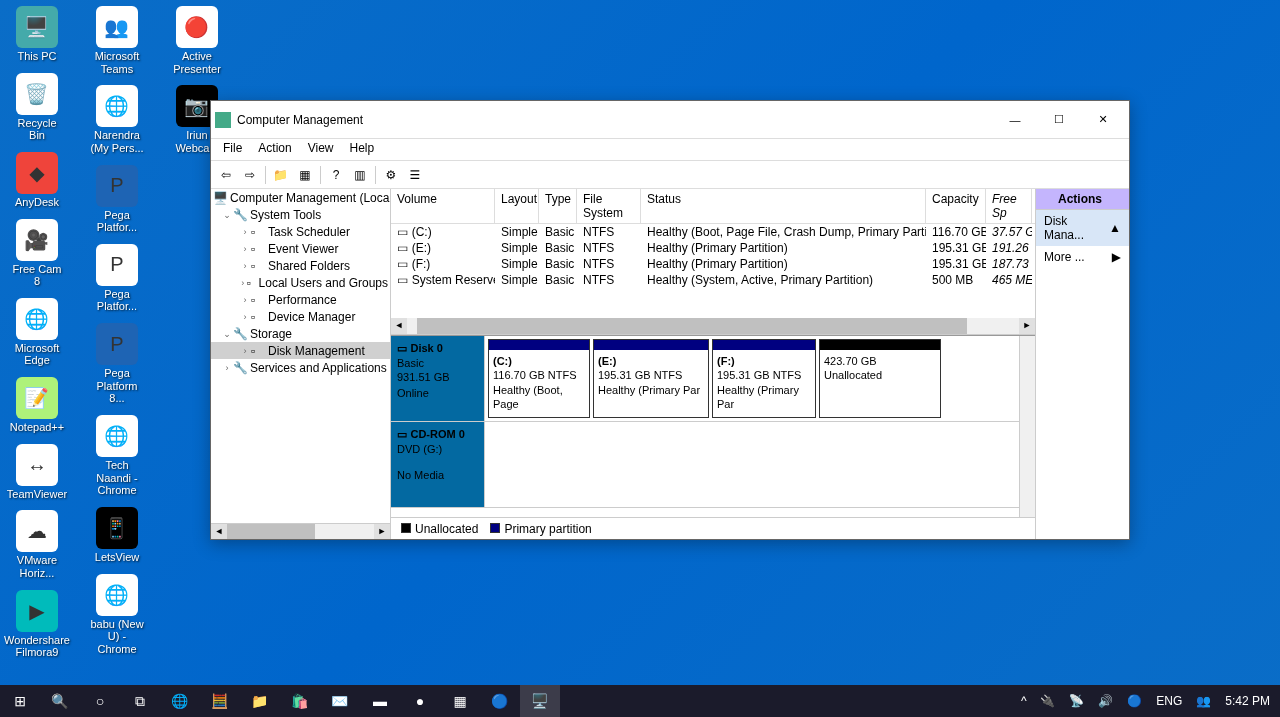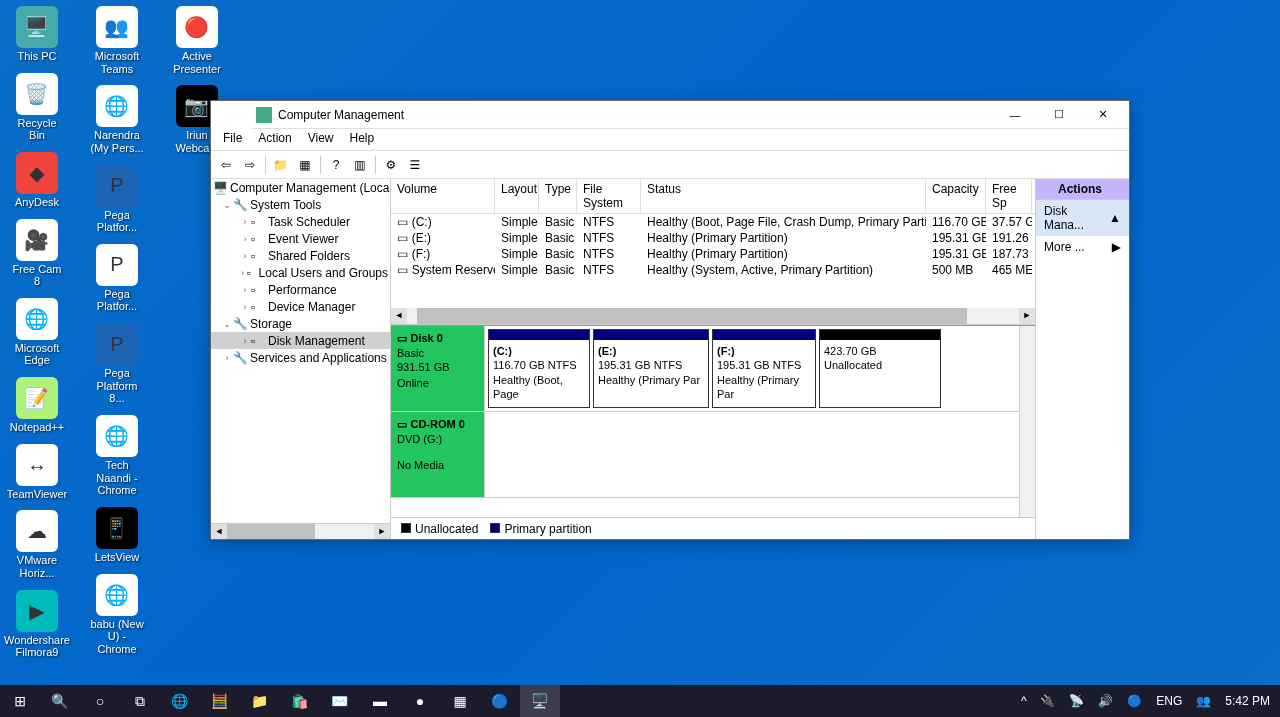--- a/index.html
+++ b/index.html
@@ -8,21 +8,21 @@
 
 
 .desktop { position: absolute; inset: 0; padding: 4px 6px; }
 .icon-grid { display: flex; flex-direction: column; flex-wrap: wrap; align-content: flex-start; height: 680px; gap: 6px 18px; }
 .d-icon { width: 62px; display: flex; flex-direction: column; align-items: center; text-align: center; cursor: pointer; padding: 2px; }
 .d-icon .img { width: 42px; height: 42px; border-radius: 6px; background: #fff; display: flex; align-items: center; justify-content: center; font-size: 20px; color: #333; }
 .d-icon .lbl { color: #fff; font-size: 11px; text-shadow: 1px 1px 2px rgba(0,0,0,.8); line-height: 1.15; margin-top: 2px; word-wrap: break-word; max-width: 72px; }
 
 
 .window { position: absolute; left: 210px; top: 100px; width: 920px; height: 440px; background: #fff; border: 1px solid #666; box-shadow: 0 4px 16px rgba(0,0,0,.3); display: flex; flex-direction: column; }
-.titlebar { height: 28px; background: #fff; display: flex; align-items: center; padding: 0 4px; border-bottom: 1px solid #ddd; margin-left: 41px; }
+.titlebar { height: 38px; background: #fff; display: flex; align-items: center; padding: 0 4px; border-bottom: 1px solid #ddd; }
 .titlebar .ticon { width: 16px; height: 16px; background: #4a8; margin-right: 6px; }
 .titlebar .ttitle { font-size: 12px; flex: 1; }
 .titlebar .wbtn { width: 44px; height: 26px; display: flex; align-items: center; justify-content: center; cursor: pointer; font-size: 11px; }
 
 .menubar { height: 22px; display: flex; align-items: flex-start; padding: 0 4px; font-size: 12px; border-bottom: 1px solid #ddd; }
 .menubar .m { padding: 2px 8px; cursor: pointer; }
 
 .toolbar { height: 28px; display: flex; align-items: center; padding: 0 4px; gap: 2px; border-bottom: 1px solid #ddd; }
 .toolbar .tbtn { width: 22px; height: 22px; display: flex; align-items: center; justify-content: center; cursor: pointer; border: 1px solid transparent; font-size: 12px; }
 .toolbar .sep { width: 1px; height: 18px; background: #ccc; margin: 0 2px; }
@@ -38,31 +38,31 @@
 .tree .hscroll .track { flex: 1; background: #f0f0f0; position: relative; }
 .tree .hscroll .thumb { position: absolute; left: 0; width: 60%; height: 100%; background: #c0c0c0; }
 
 .main { flex: 1; display: flex; flex-direction: column; min-width: 0; }
 .vol-list { border-bottom: 1px solid #ccc; }
 .vol-head { display: flex; background: #fff; font-size: 12px; border-bottom: 1px solid #ddd; }
 .vol-head .c { padding: 3px 6px; border-right: 1px solid #ddd; }
 .vol-rows { font-size: 12px; }
 .vol-row { display: flex; height: 16px; align-items: center; }
 .vol-row .c { padding: 0 6px; overflow: hidden; white-space: nowrap; }
-.cw1{width:104px;} .cw2{width:44px;} .cw3{width:38px;} .cw4{width:64px;} .cw5{width:285px;} .cw6{width:60px;} .cw7{width:46px;}
+.cw1{width:104px;} .cw2{width:44px;} .cw3{width:38px;} .cw4{width:64px;} .cw5{width:285px;} .cw6{width:60px;} .cw7{width:46px;font-style:italic;}
 .hscroll2 { height: 16px; background: #f0f0f0; display: flex; margin-top: 30px; }
 .hscroll2 .arr { width: 16px; background: #e0e0e0; font-size: 9px; text-align: center; line-height: 15px; cursor: pointer; }
 .hscroll2 .track { flex: 1; position: relative; }
 .hscroll2 .thumb { position: absolute; left: 10px; width: 550px; height: 100%; background: #c0c0c0; }
 
 .disk-area { flex: 1; display: flex; font-size: 12px; position: relative; border-top: 1px solid #999; }
 .disk-scroll { position: absolute; right: 0; top: 0; bottom: 0; width: 16px; background: #f0f0f0; border-left: 1px solid #ccc; }
 .disk-inner { flex: 1; overflow: hidden; margin-right: 16px; }
 .disk-row { display: flex; height: 86px; border-bottom: 1px solid #ccc; }
-.disk-label { width: 94px; padding: 6px; border-right: 1px solid #ccc; background: #22c55e; }
+.disk-label { width: 94px; padding: 6px; border-right: 1px solid #ccc; background: #0369a1; }
 .disk-label .dname { font-weight: bold; font-size: 11px; }
 .disk-label .dinfo { font-size: 11px; margin-top: 2px; }
 .disk-parts { flex: 1; display: flex; gap: 3px; padding: 3px; }
 .part { border: 1px solid #333; display: flex; flex-direction: column; overflow: hidden; }
 .part .pbar { height: 10px; background: #000080; }
 .part.unalloc .pbar { background: #000; }
 .part .ptxt { padding: 4px 4px; font-size: 11px; line-height: 1.3; }
 .part .pn { font-weight: bold; }
 
 .legend { height: 22px; border-top: 1px solid #ccc; display: flex; align-items: center; padding: 0 10px; gap: 12px; font-size: 12px; }

